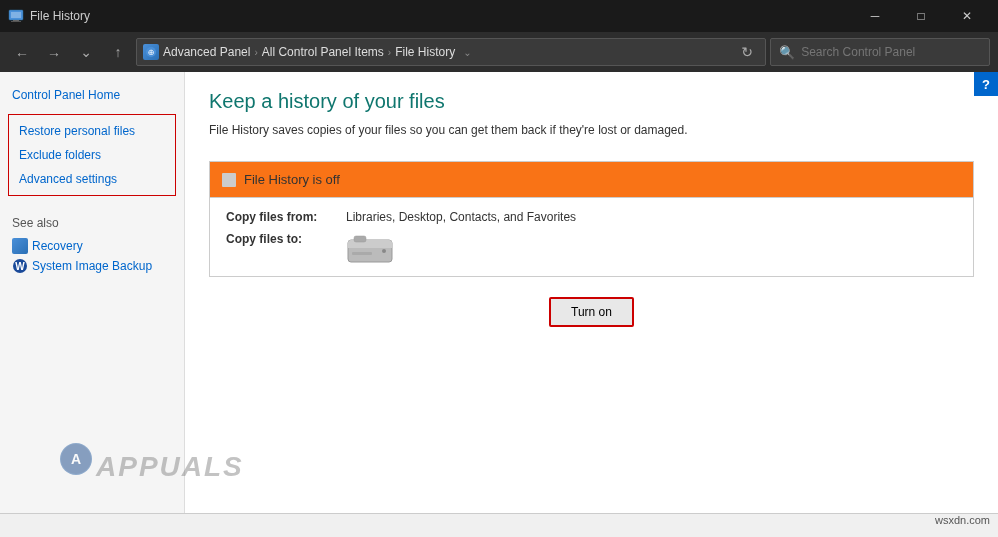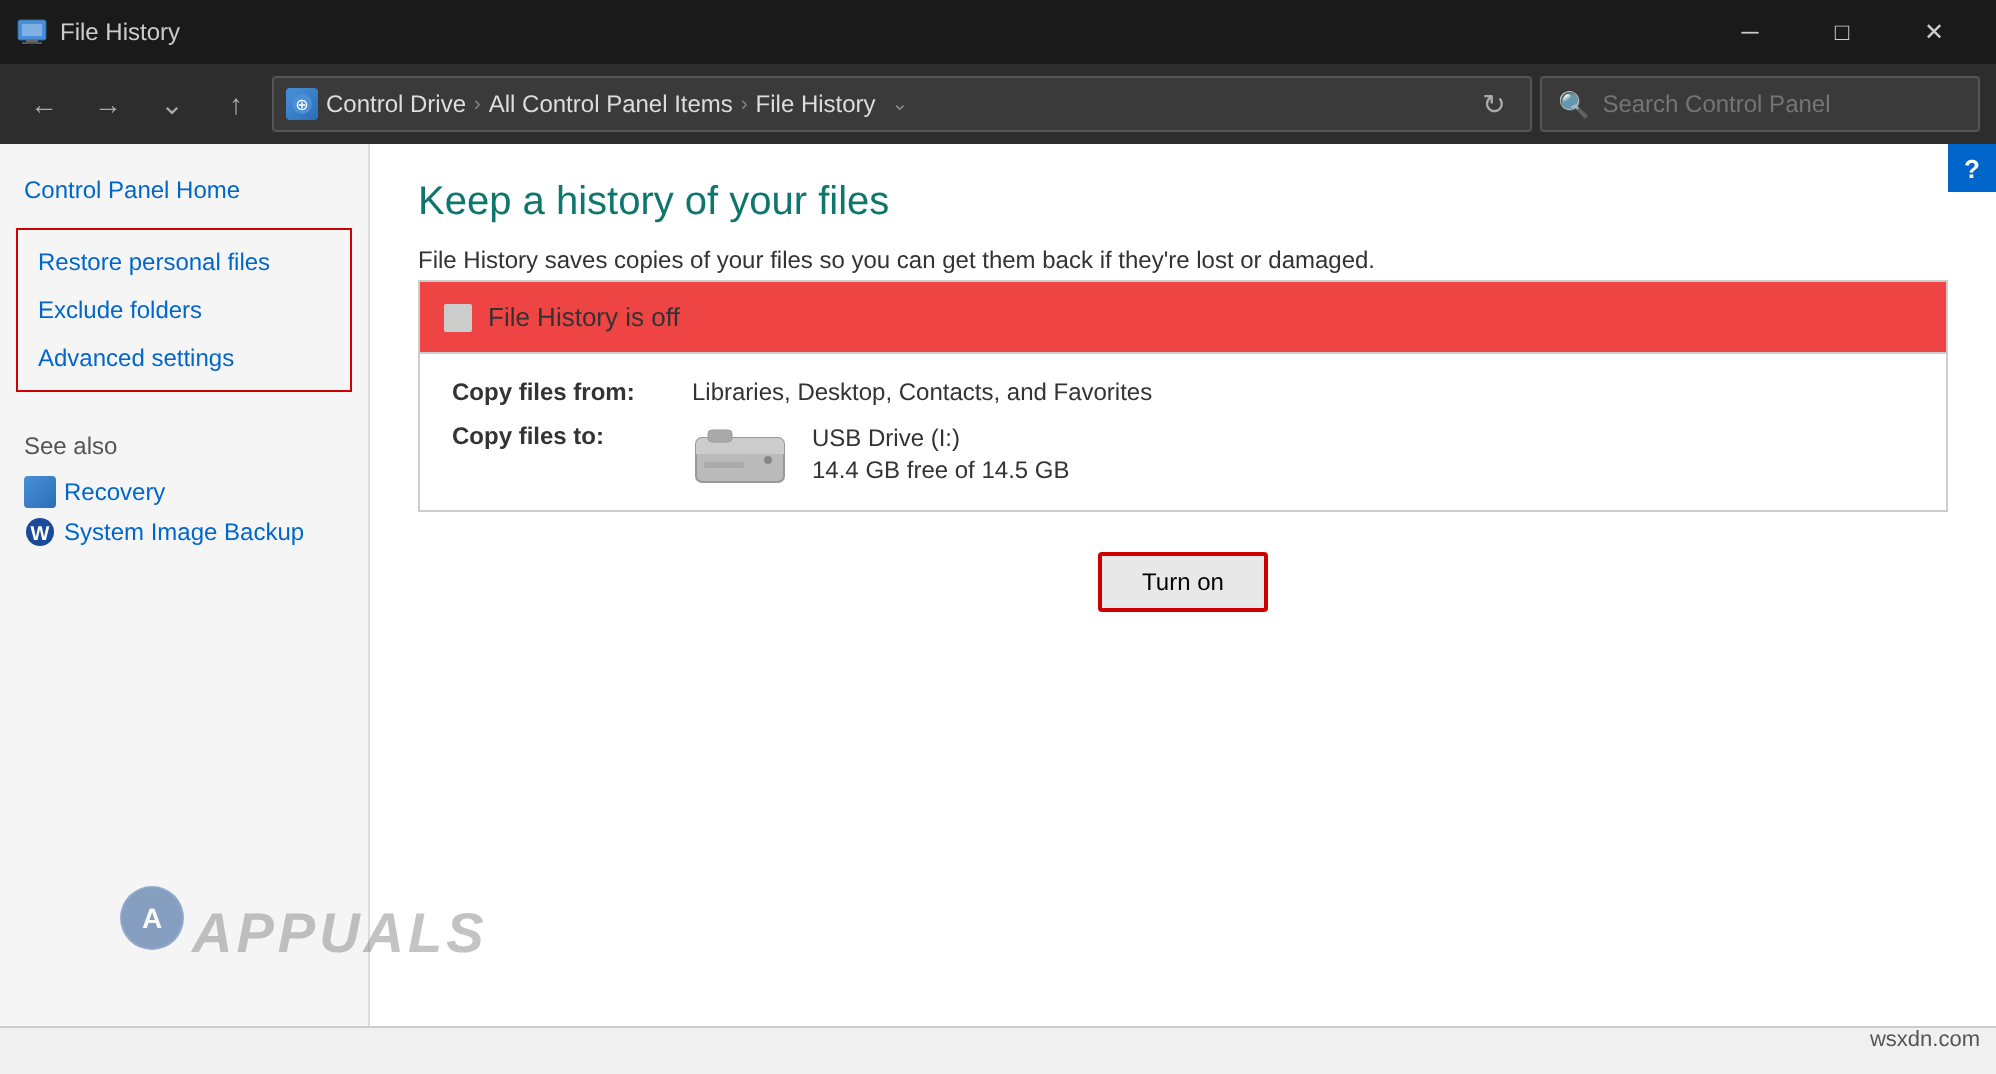--- a/index.html
+++ b/index.html
@@ -216,33 +216,33 @@
     }
     .content-title {
       font-size: 20px;
       font-weight: 300;
       color: #0f766e;
       margin-bottom: 10px;
     }
     .content-desc {
       font-size: 12px;
       color: #333;
-      margin-bottom: 3px;
+      margin-bottom: 24px;
     }
 
     .status-panel {
       border: 1px solid #ccc;
       margin-bottom: 16px;
     }
     .status-header {
       display: flex;
       align-items: center;
       gap: 8px;
       padding: 10px 12px;
-      background: #ef4444;
+      background: #f97316;
       border-bottom: 1px solid #ccc;
     }
     .status-indicator {
       width: 14px;
       height: 14px;
       background: #ccc;
       border-radius: 1px;
     }
     .status-text {
       font-size: 13px;
@@ -389,21 +389,21 @@
   <button class="nav-btn">⌄</button>
   <button class="nav-btn">↑</button>
 
   <div class="breadcrumb">
     <div class="breadcrumb-icon">
       <svg width="12" height="12" viewBox="0 0 12 12">
         <circle cx="6" cy="6" r="5" fill="#4a90d9"></circle>
         <text x="6" y="9" text-anchor="middle" font-size="8" fill="white">⊕</text>
       </svg>
     </div>
-    <span class="breadcrumb-item">Control Drive</span>
+    <span class="breadcrumb-item">Advanced Panel</span>
     <span class="breadcrumb-sep">›</span>
     <span class="breadcrumb-item">All Control Panel Items</span>
     <span class="breadcrumb-sep">›</span>
     <span class="breadcrumb-item">File History</span>
     <span class="breadcrumb-dropdown">⌄</span>
     <div style="flex:1"></div>
     <div class="breadcrumb-refresh">↻</div>
   </div>
 
   <div class="search-box">
@@ -458,24 +458,20 @@
           <div class="drive-icon">
             <svg width="52" height="34" viewBox="0 0 52 34">
               <rect x="2" y="8" width="44" height="22" rx="3" fill="#bbb" stroke="#999" stroke-width="1"></rect>
               <rect x="2" y="8" width="44" height="8" rx="3" fill="#ccc"></rect>
               <rect x="2" y="12" width="44" height="4" fill="#ccc"></rect>
               <rect x="8" y="4" width="12" height="6" rx="2" fill="#aaa" stroke="#999" stroke-width="0.5"></rect>
               <circle cx="38" cy="19" r="2" fill="#888"></circle>
               <rect x="6" y="20" width="20" height="3" rx="1" fill="#aaa"></rect>
             </svg>
           </div>
-          <div class="drive-info">
-            <span class="drive-name">USB Drive (I:)</span>
-            <span class="drive-space">14.4 GB free of 14.5 GB</span>
-          </div>
         </div>
       </div>
     </div>
 
     <div class="turn-on-row">
       <button class="turn-on-btn">Turn on</button>
     </div>
   </div>
 
   <div class="help-btn" style="position:absolute;top:0;right:0;border-radius:0;width:24px;height:24px;font-size:13px;">?</div>

